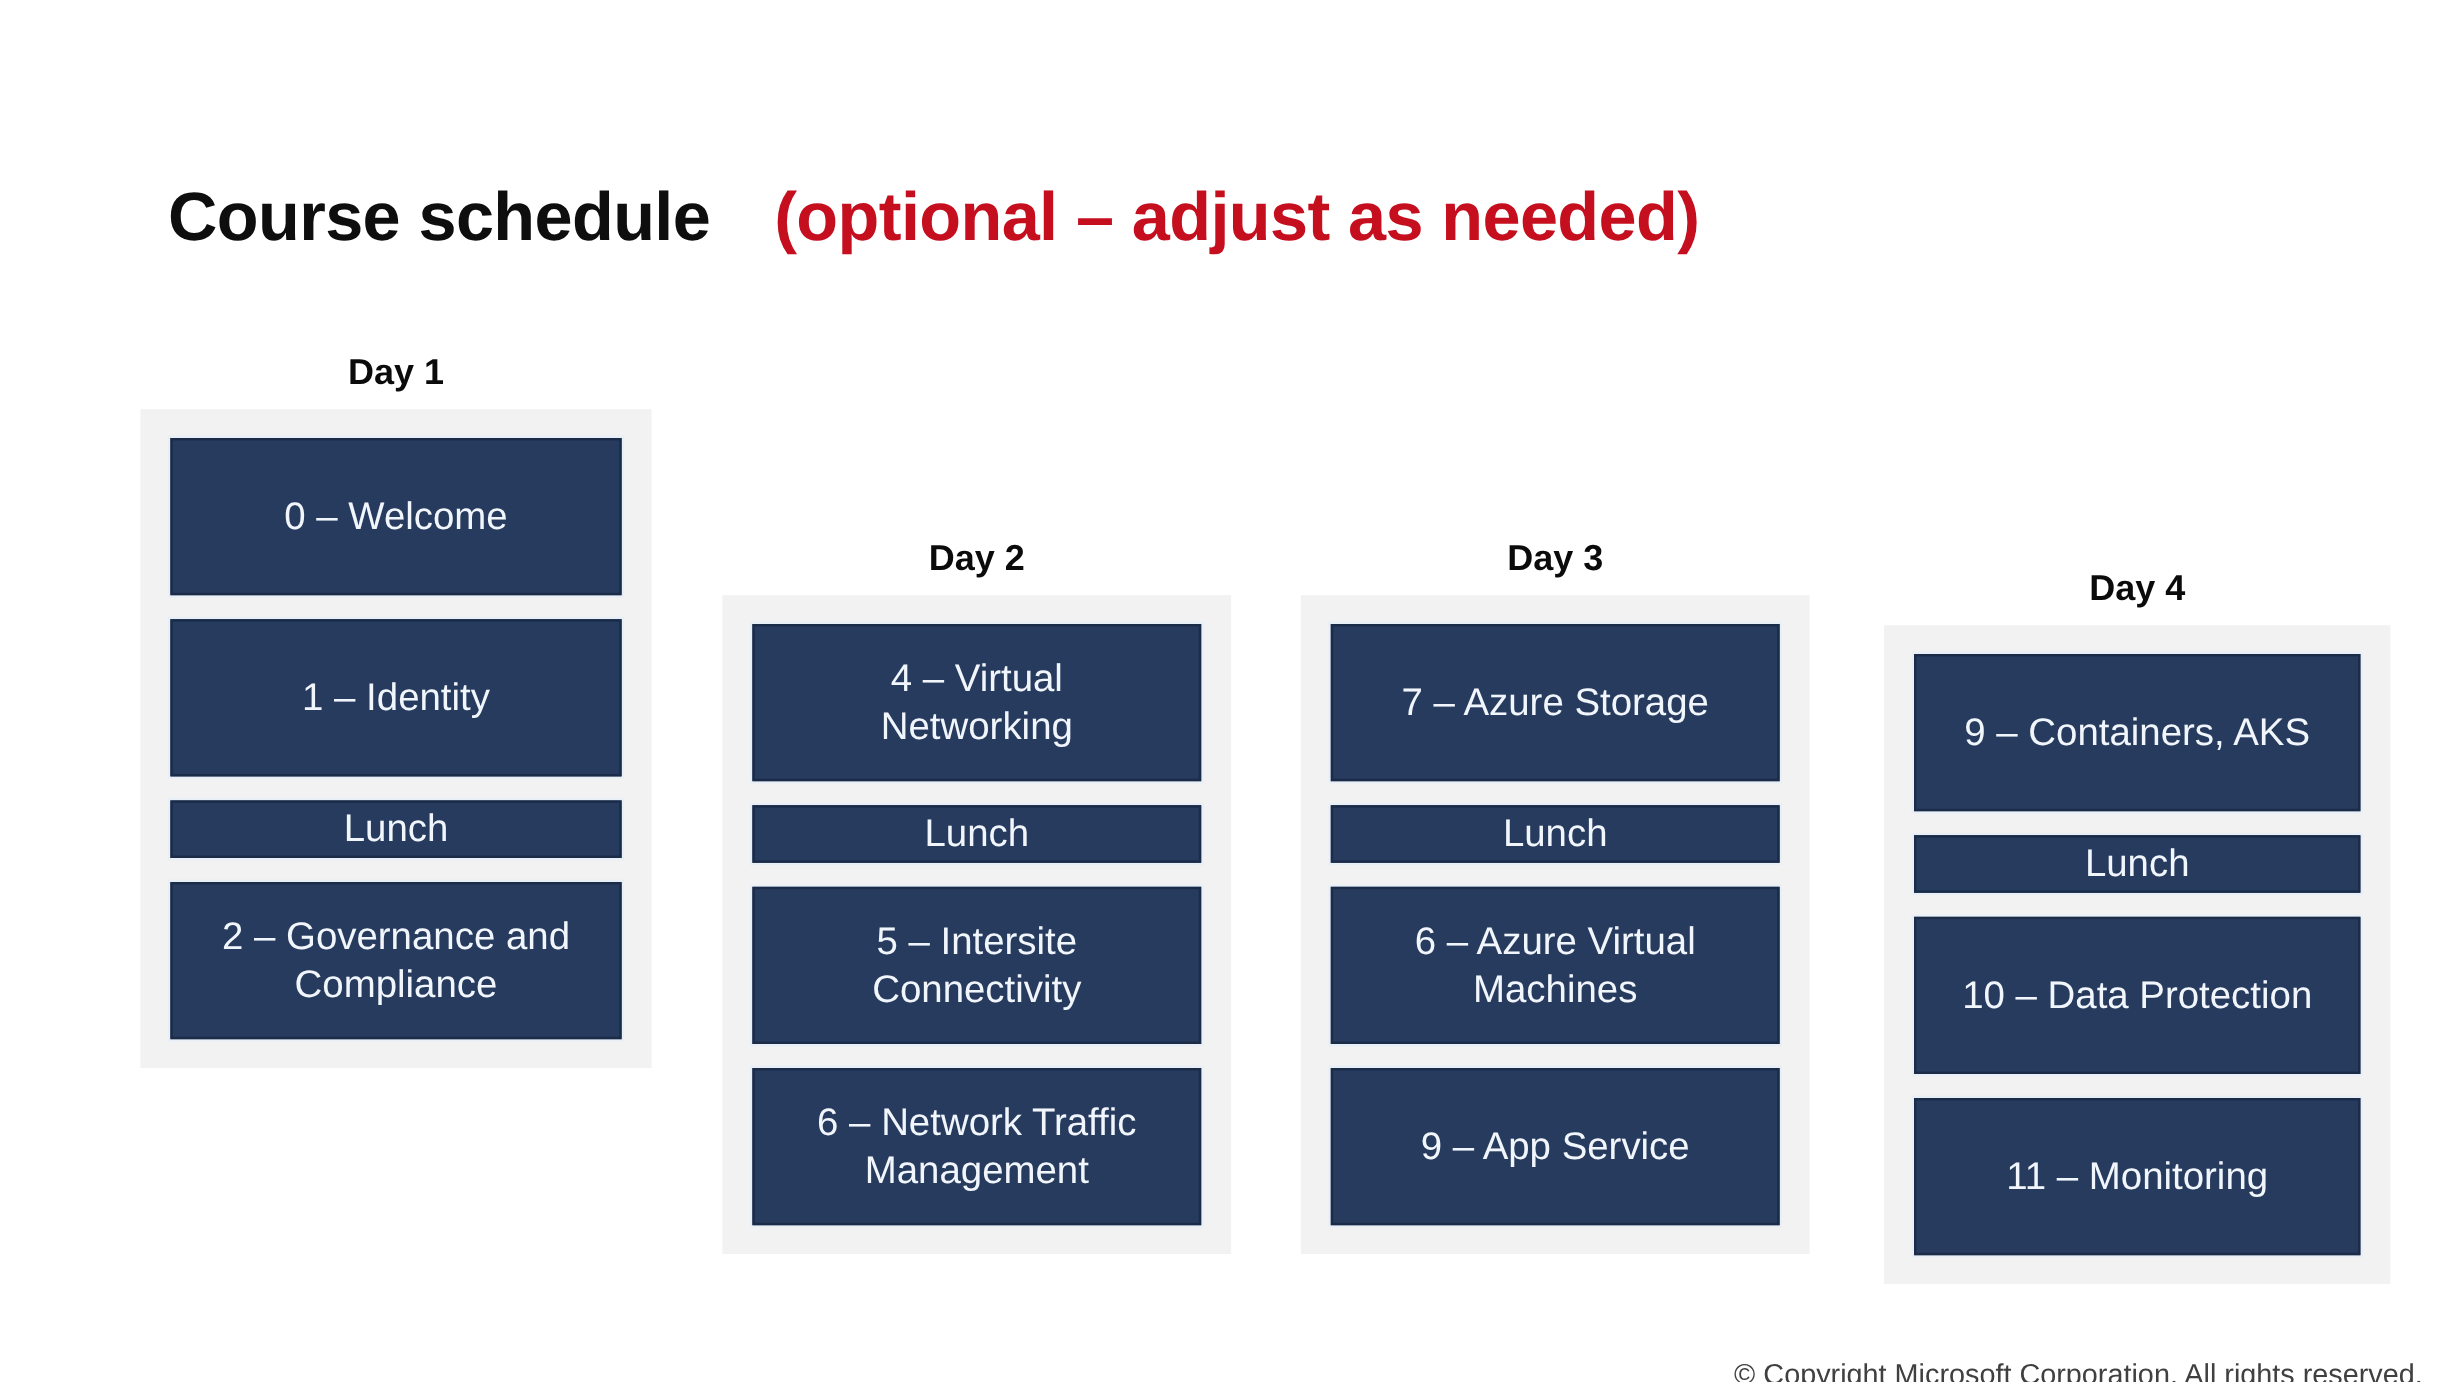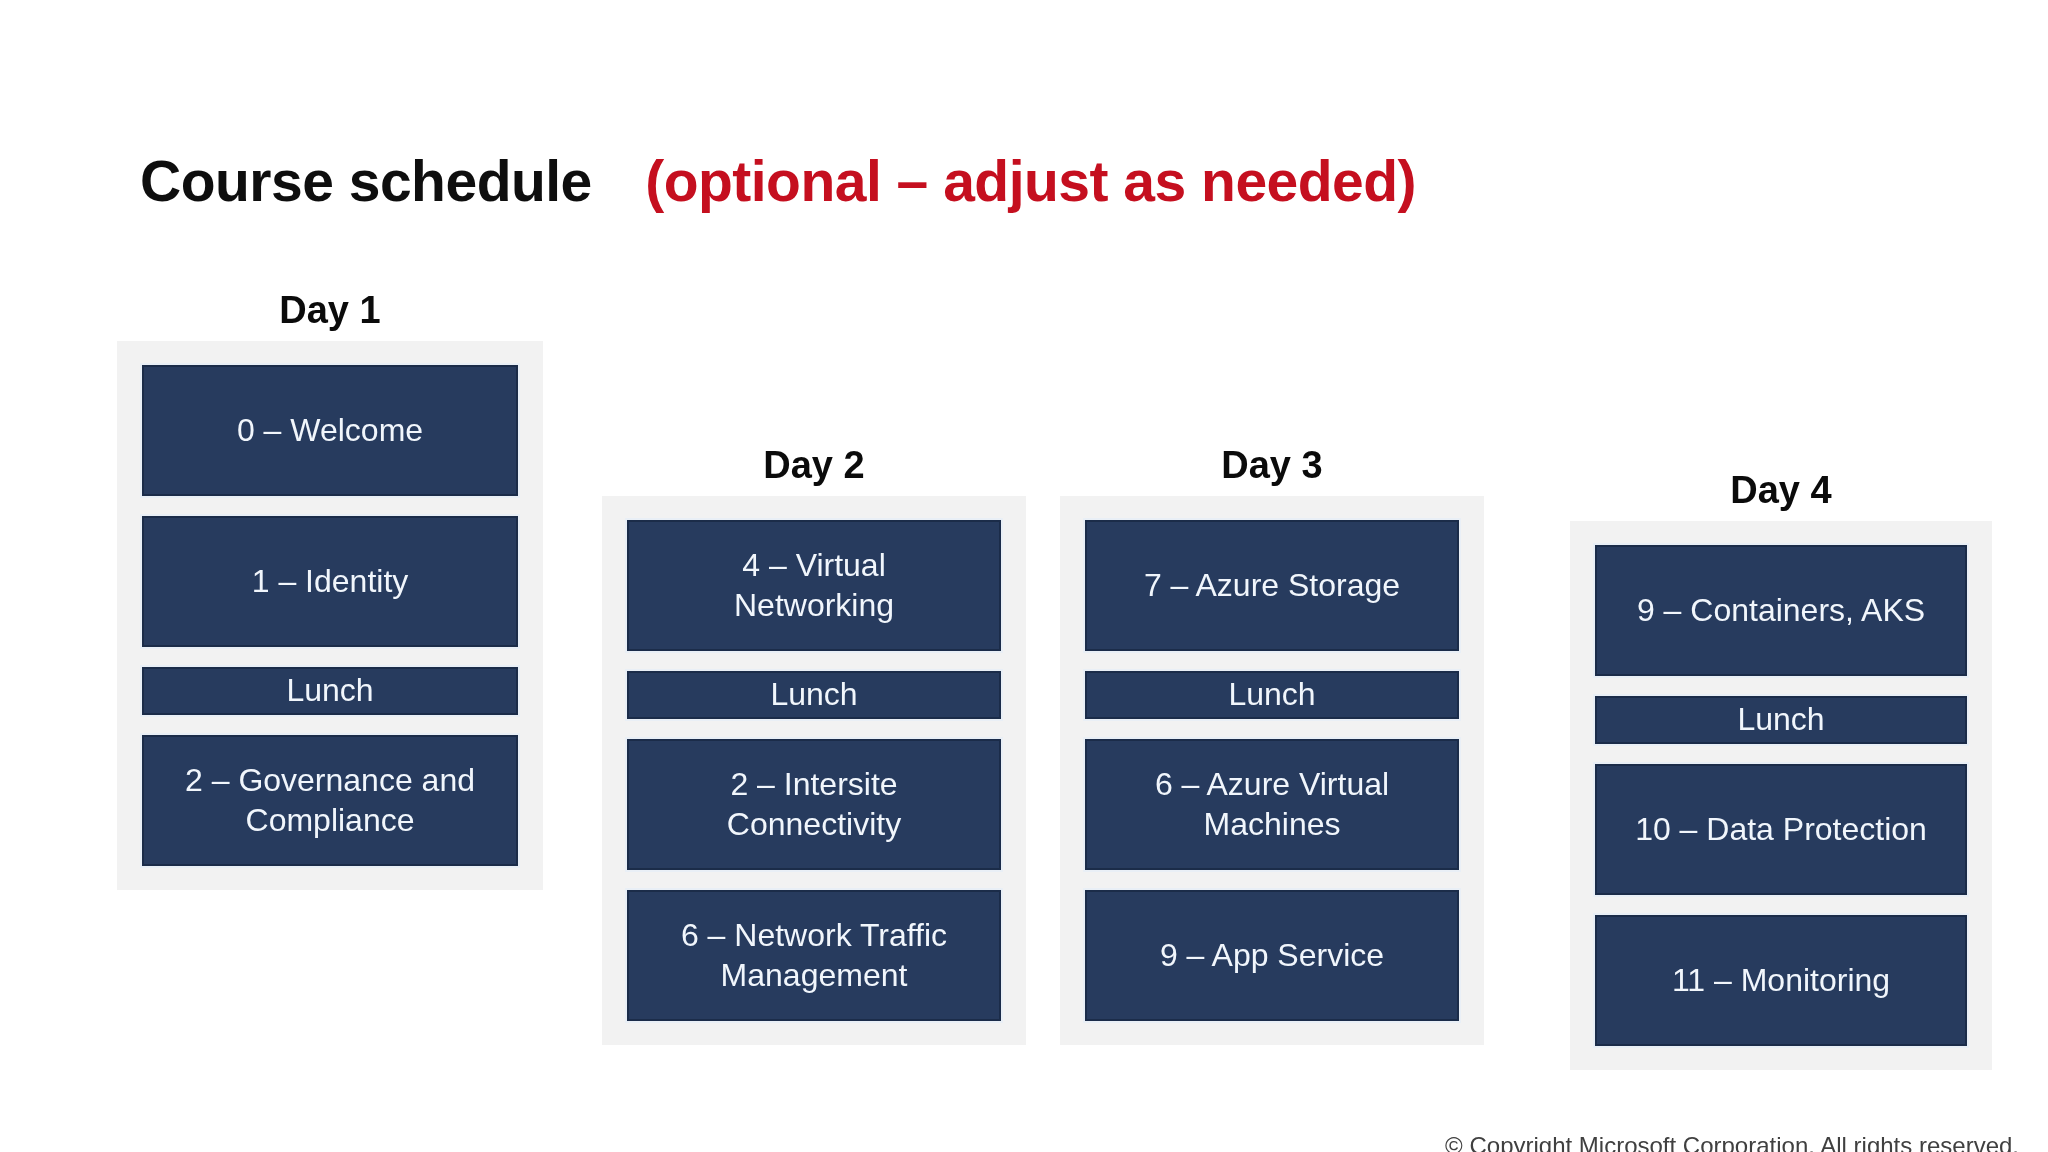--- a/index.html
+++ b/index.html
@@ -35,21 +35,21 @@
     margin-left:6px;
   }
   .day-column{
     position:absolute;
     display:block;
   }
   .day-header{
     height:45px;
     line-height:45px;
     text-align:center;
-    font-size:38px;
+    font-size:30px;
     font-weight:700;
     color:#0b0b0b;
     margin-bottom:24px;
   }
   .day-body{
     background:var(--column-bg);
     padding:24px 25px;
     display:flex;
     flex-direction:column;
     gap:20px;
@@ -97,25 +97,25 @@
           <div class="session-box module">1 – Identity</div>
           <div class="session-box lunch">Lunch</div>
           <div class="session-box module">2 – Governance and Compliance</div>
         </div>
       </div>
       <div class="day-column" style="left: 554px; top: 379px; width: 456px;">
         <div class="day-header">Day 2</div>
         <div class="day-body">
           <div class="session-box module">4 – Virtual Networking</div>
           <div class="session-box lunch">Lunch</div>
-          <div class="session-box module">2 – Intersite Connectivity</div>
+          <div class="session-box module">5 – Intersite Connectivity</div>
           <div class="session-box module">6 – Network Traffic Management</div>
         </div>
       </div>
-      <div class="day-column" style="left: 1012px; top: 379px; width: 456px;">
+      <div class="day-column" style="left: 1036px; top: 379px; width: 456px;">
         <div class="day-header">Day 3</div>
         <div class="day-body">
           <div class="session-box module">7 – Azure Storage</div>
           <div class="session-box lunch">Lunch</div>
           <div class="session-box module">6 – Azure Virtual Machines</div>
           <div class="session-box module">9 – App Service</div>
         </div>
       </div>
       <div class="day-column" style="left: 1522px; top: 379px; width: 454px; margin-top: 25px;">
         <div class="day-header">Day 4</div>

